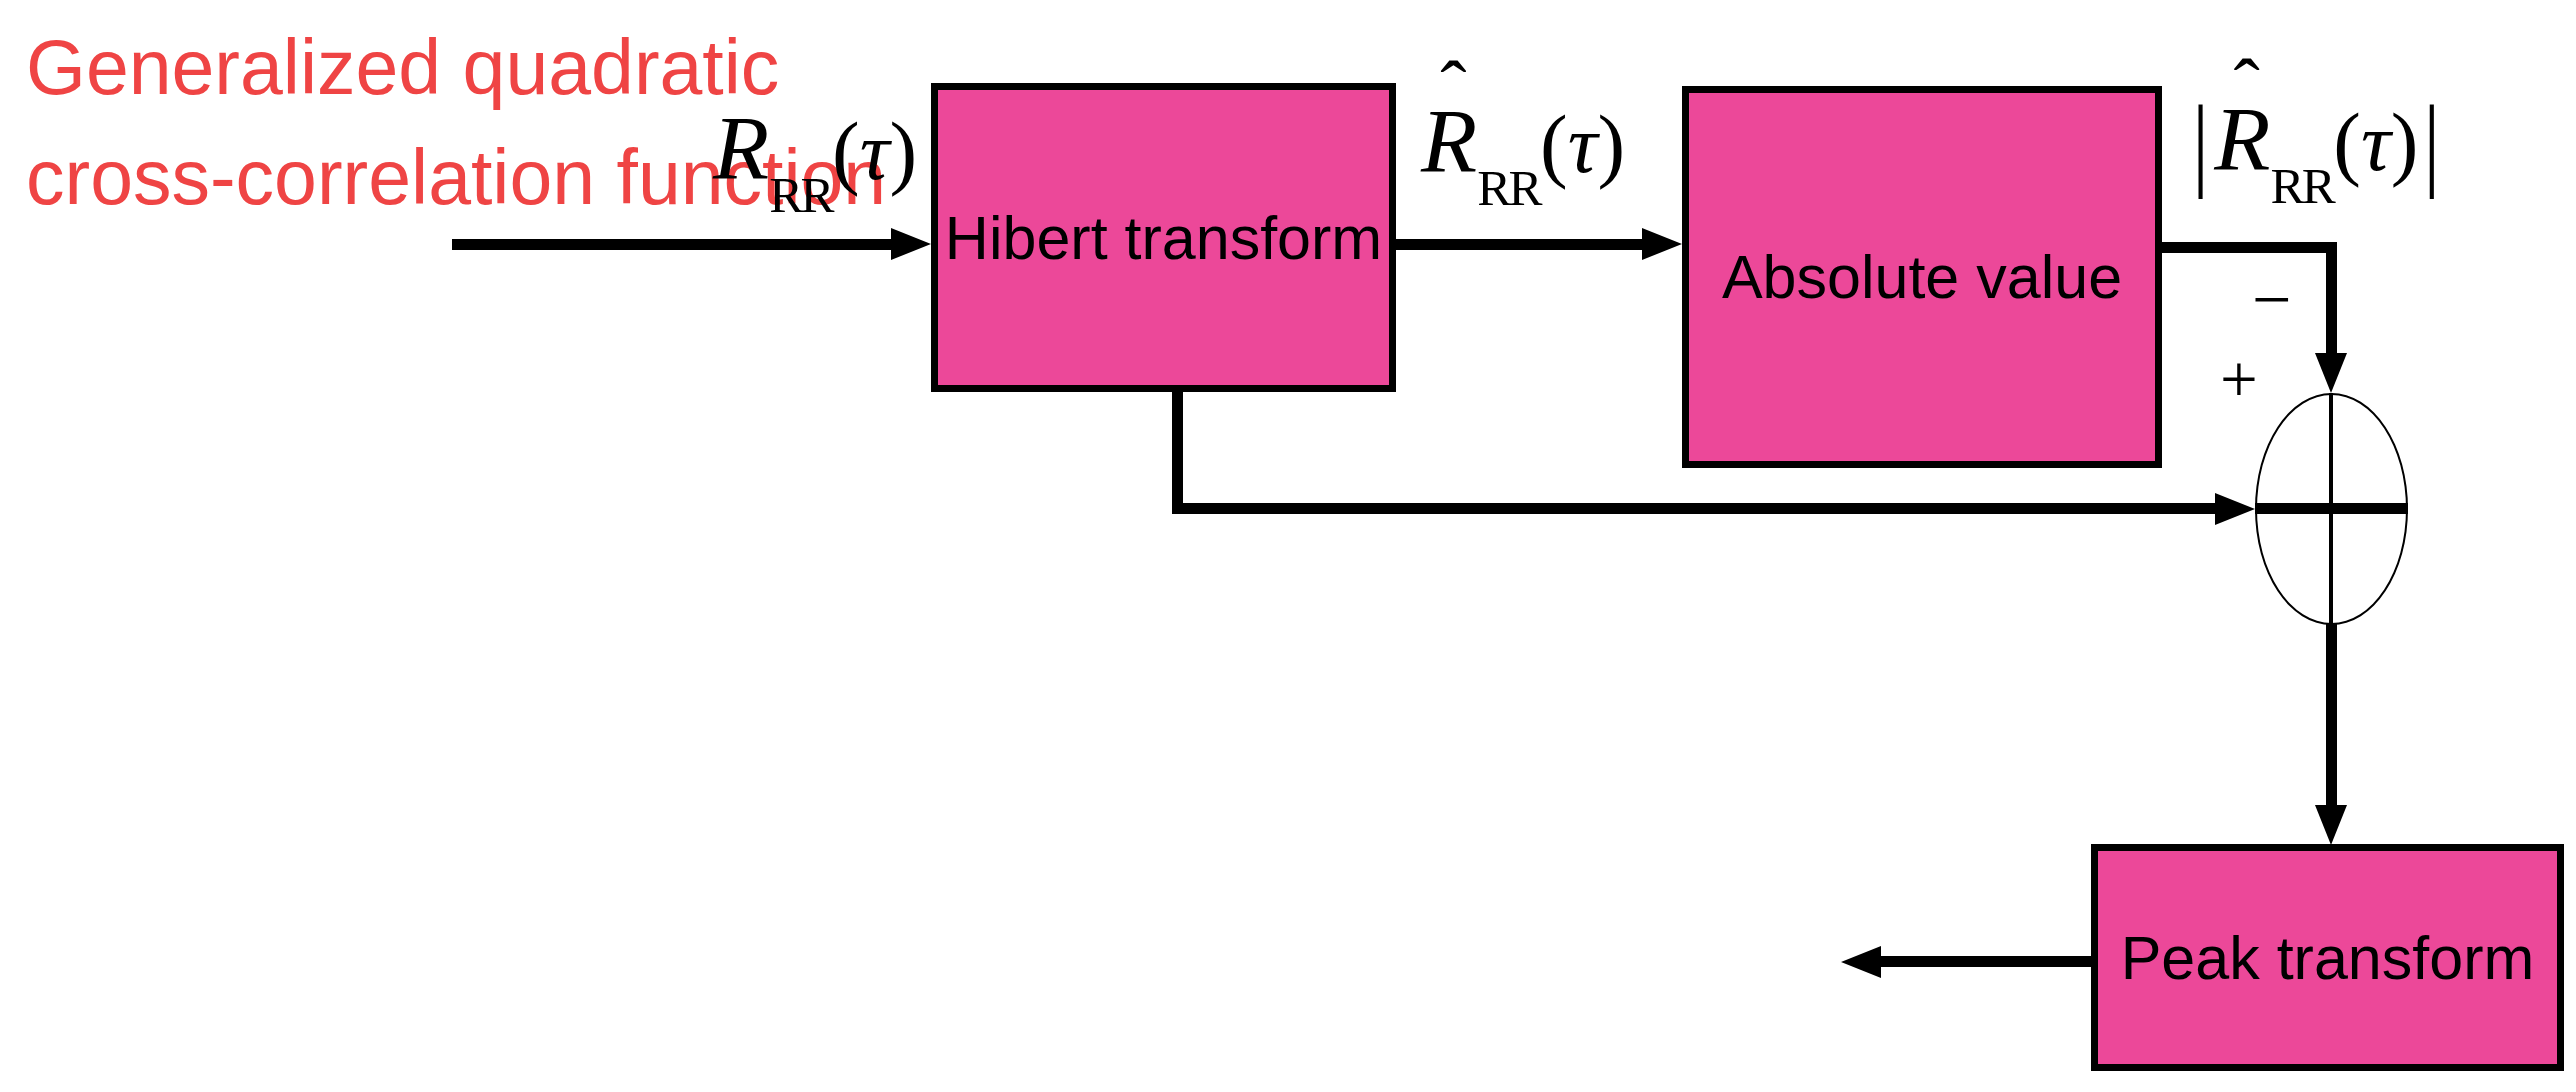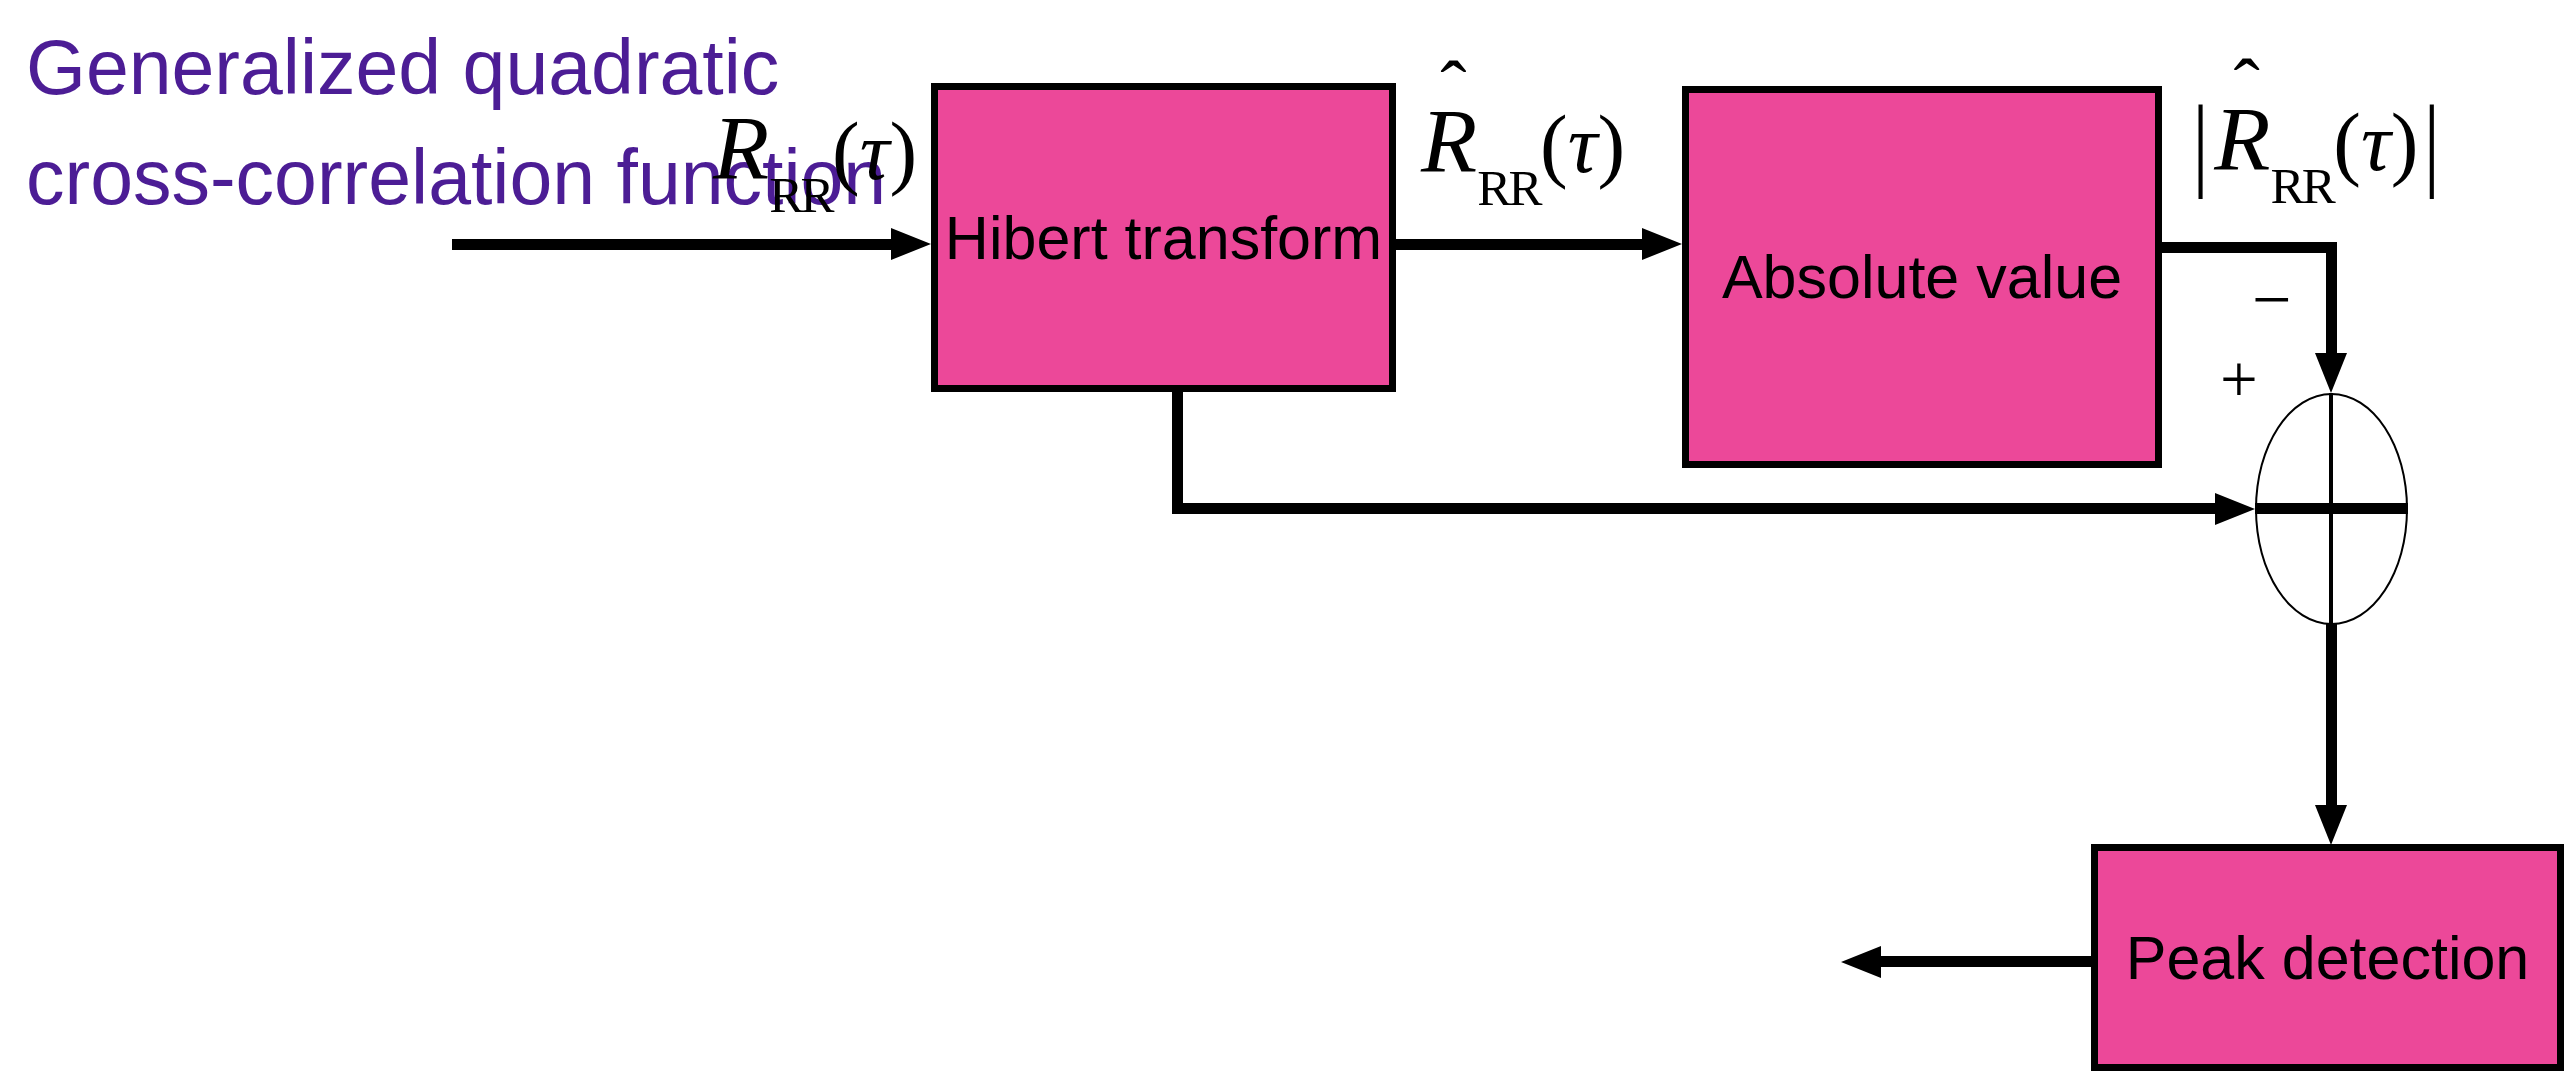--- a/index.html
+++ b/index.html
@@ -10,21 +10,21 @@
     background: #ffffff;
     overflow: hidden;
     color: #000;
   }
   .caption {
     position: absolute;
     font-family: "Liberation Sans", sans-serif;
     font-weight: 400;
     font-size: 77px;
     line-height: 110px;
-    color: #4c1d95;
+    color: #ef4444;
     white-space: nowrap;
   }
   .caption span { display: block; }
   .box {
     position: absolute;
     border: 7px solid #000;
     background: #ec4899;
     box-sizing: border-box;
     display: flex;
     align-items: center;
@@ -150,20 +150,20 @@
   <div class="line" style="left:2329px; top:393px; width:4.4px; height:232px;"></div>
 
   <div class="line" style="left:1172px; top:389px; width:10.5px; height:119px;"></div>
   <div class="line" style="left:1172px; top:503px; width:1045px; height:10.5px;"></div>
   <div class="ah-right" style="left:2215px; top:493px;"></div>
 
   <div class="line" style="left:2326px; top:623px; width:10.5px; height:184px;"></div>
   <div class="ah-down" style="left:2315px; top:805px;"></div>
 
   <div class="box" style="left:2091px; top:844px; width:473px; height:227px;">
-    <span>Peak detection</span>
+    <span>Peak transform</span>
   </div>
 
   <div class="line" style="left:1880px; top:956px; width:212px; height:10.5px;"></div>
   <div class="ah-left" style="left:1841px; top:946px;"></div>
 
 </div>
 
 
 </body></html>

